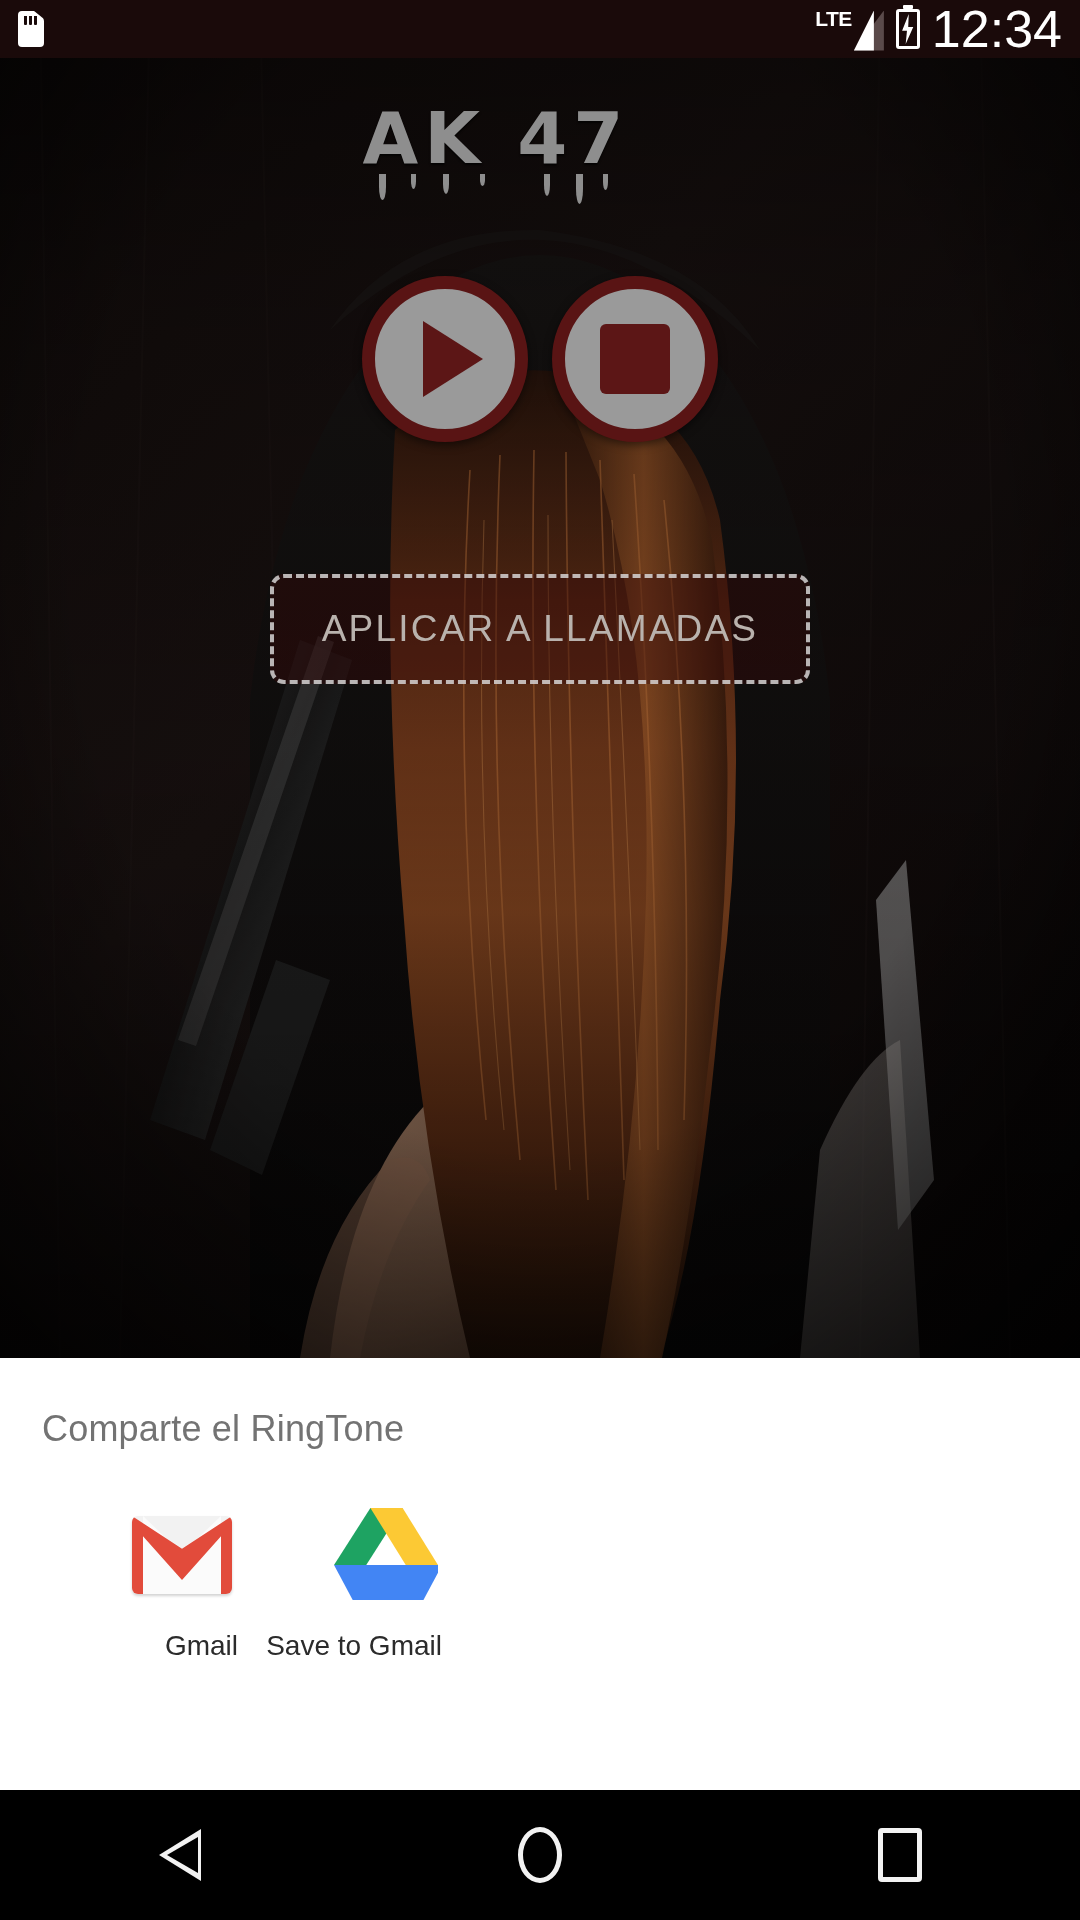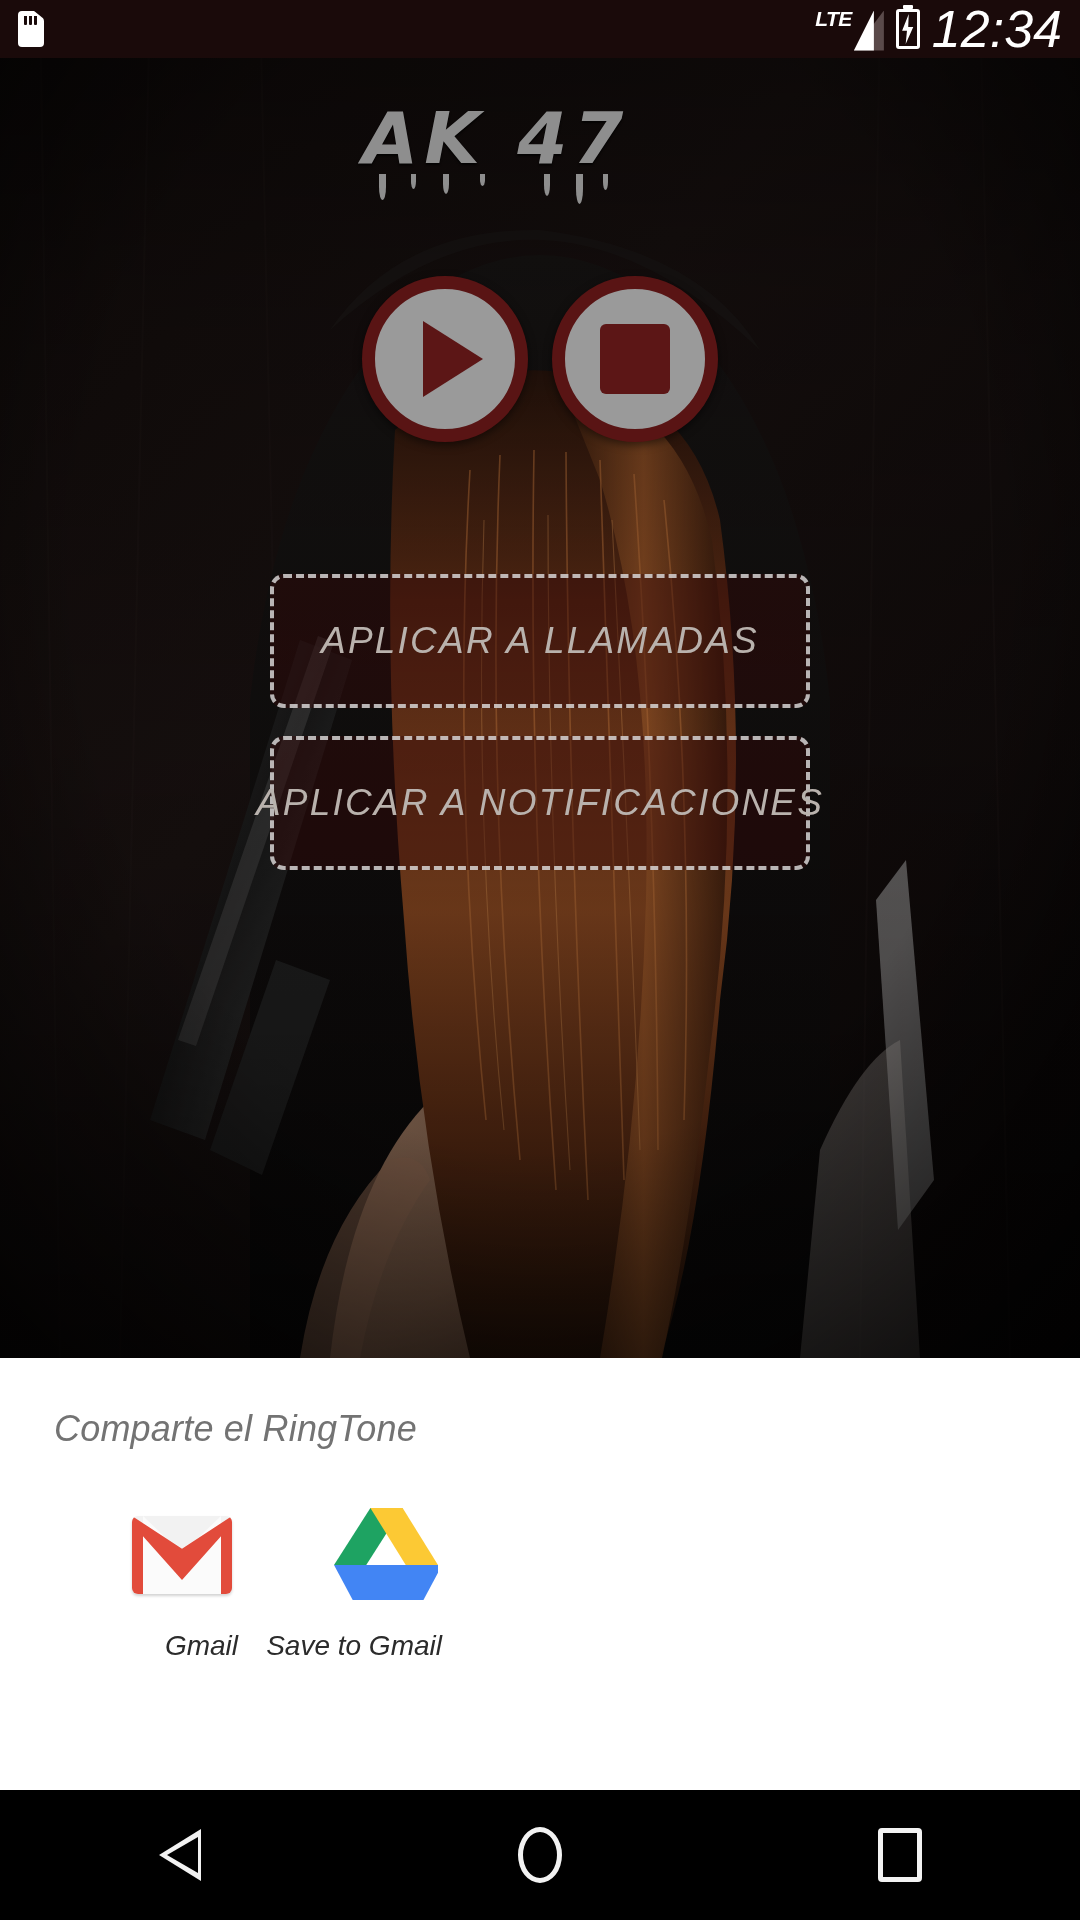--- a/index.html
+++ b/index.html
@@ -7,21 +7,20 @@
     width:1080px; height:1920px;
     background:#000;
     font-family:"Liberation Sans", sans-serif;
     overflow:hidden;
   }
   #screen {
     position:relative;
     width:1080px; height:1920px;
     background:#4c1d95;
     overflow:hidden;
-    font-style:italic;
   }
 
   
   #statusbar{
     position:absolute; top:0; left:0;
     width:1080px; height:58px;
     background:#1a0a0a;
     display:flex; align-items:center;
     padding:0 18px;
     z-index:60;
@@ -133,21 +132,21 @@
   }
 
   
   #actions{
     position:absolute; top:574px; left:0; width:1080px;
     display:flex; flex-direction:column; align-items:center;
     gap:28px;
     z-index:12;
   }
   .action-btn{
-    width:540px; height:134px;
+    width:540px; height:110px;
     border:4px dashed rgba(225,225,225,0.80);
     border-radius:14px;
     background:rgba(56,10,10,0.42);
     display:flex; align-items:center; justify-content:center;
     color:#b9b2ad;
     font-size:37px;
     font-weight:300;
     letter-spacing:2.2px;
     font-family:"Liberation Sans", sans-serif;
     text-align:center;
@@ -155,21 +154,21 @@
   }
 
   
   #share-sheet{
     position:absolute; top:1358px; left:0;
     width:1080px; height:432px;
     background:#fff;
     z-index:40;
   }
   #share-title{
-    position:absolute; top:50px; left:54px;
+    position:absolute; top:50px; left:42px;
     color:#737373;
     font-size:36px;
     font-weight:400;
     letter-spacing:0.2px;
   }
   #share-apps{
     position:absolute; top:140px; left:0;
     width:1080px;
     display:flex;
     padding-left:34px;
@@ -428,23 +427,20 @@
     </div>
     <div class="round-btn">
       <div class="glyph-stop"></div>
     </div>
   </div>
 
   <div id="actions">
     <div class="action-btn">
       <span>APLICAR A LLAMADAS</span>
     </div>
-    <div class="action-btn">
-      <span>APLICAR A NOTIFICACIONES</span>
-    </div>
   </div>
 
   <div id="share-sheet">
     <div id="share-title">Comparte el RingTone</div>
 
     <div id="share-apps">
 
       <div class="share-app">
         <div class="app-ico">
           <div class="gmail-env">

